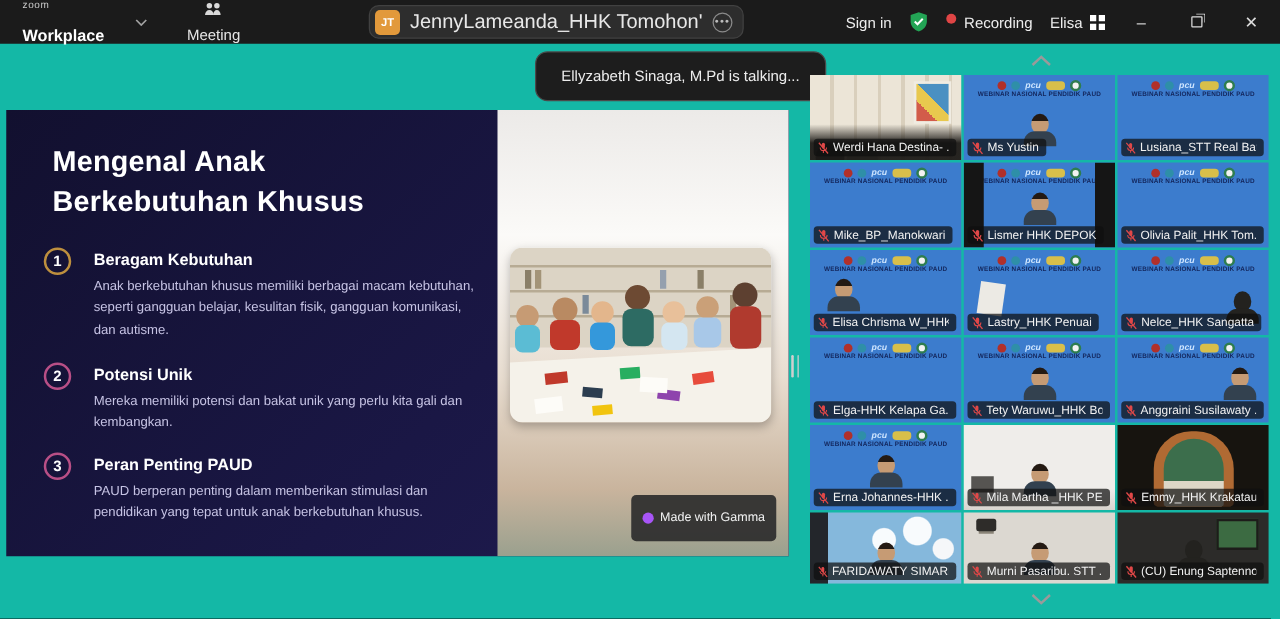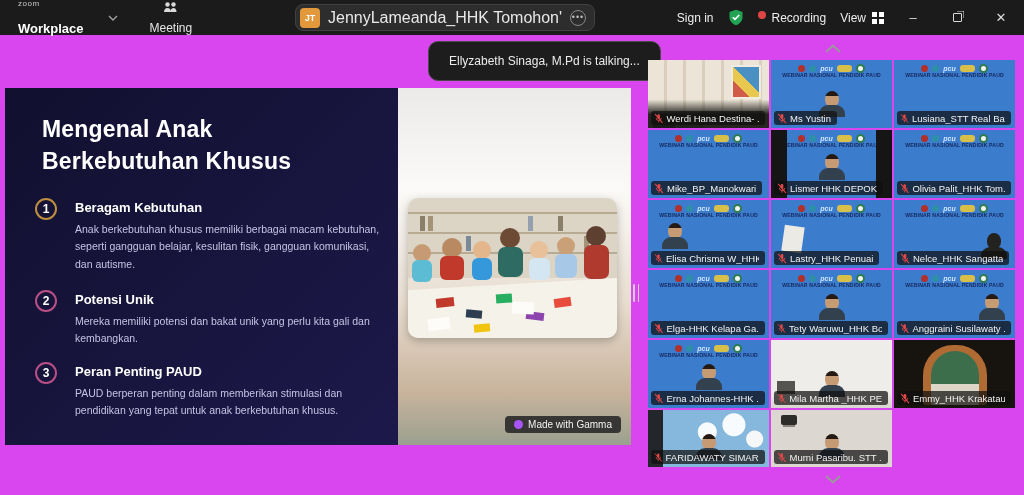--- a/index.html
+++ b/index.html
@@ -1,18 +1,18 @@
 <!DOCTYPE html>
 <html><head>
 <meta charset="utf-8">
 <style>
   * { margin:0; padding:0; box-sizing:border-box; }
   html,body { background:#000; }
   body { font-family:"Liberation Sans", sans-serif; }
-  .window { position:relative; width:1024px; height:495px; background:#d946ef; overflow:hidden; }
+  .window { position:relative; width:1024px; height:495px; background:#14b8a6; overflow:hidden; }
 
   
   .titlebar { position:absolute; top:0; left:0; width:1024px; height:35px; background:#1b1b1b; display:flex; align-items:center; }
   .tb-left { display:flex; align-items:center; gap:10px; padding-left:18px; }
   .zoom-logo { display:flex; flex-direction:column; line-height:1; }
   .logo-small { font-size:8px; color:#c9c9c9; letter-spacing:0.5px; }
   .logo-main { font-size:13px; color:#fff; font-weight:bold; margin-top:14px; }
   .tb-chev { margin-left:14px; opacity:0.75; }
   .meeting-tab { display:flex; align-items:center; gap:7px; margin-left:22px; color:#e6e6e6; font-size:12px; cursor:default;flex-direction:column; }
   .active-tab { position:absolute; left:295px; top:4px; height:27px; display:flex; align-items:center; gap:8px; background:#2d2d2d; border:1px solid #414141; border-radius:8px; padding:0 8px 0 4px; }
@@ -41,21 +41,21 @@
       background:linear-gradient(180deg,#eceae8 0%, #fbfaf8 28%, #e8ddd0 60%, #c9b49d 85%, #9aa08e 100%); }
   .slide-photo { position:absolute; left:10px; top:110px; width:209px; height:140px; border-radius:10px; overflow:hidden; box-shadow:0 3px 8px rgba(0,0,0,0.25); }
   .slide-title { position:absolute; left:37px; top:25px; width:310px; color:#fff; font-size:23px; font-weight:bold; line-height:1.4; letter-spacing:0.2px; }
   .slide-item { position:absolute; left:30px; width:340px; }
   .num-ring { position:absolute; left:0; top:0; width:22px; height:22px; border-radius:50%; border:2px solid; color:#fff; font-size:12px; font-weight:bold; display:flex; align-items:center; justify-content:center; }
   .ring-gold { border-color:#bd8f3e; }
   .ring-pink { border-color:#b84f86; }
   .item-heading { position:absolute; left:40px; top:2px; color:#fff; font-size:13px; font-weight:bold; }
   .item-body { position:absolute; left:40px; top:23px; width:308px; color:#c6c3e4; font-size:10.5px; line-height:1.65; }
   .item-1 { top:110px; } .item-2 { top:202px; } .item-3 { top:274px; }
-  .gamma-badge { position:absolute; right:10px; bottom:12px; display:flex; align-items:center; gap:5px; background:rgba(45,45,45,0.92); border-radius:4px; padding:3px 9px; color:#f2f2f2; font-size:10px; }
+  .gamma-badge { position:absolute; right:10px; bottom:12px; display:flex; align-items:center; gap:5px; background:rgba(45,45,45,0.92); border-radius:4px; padding:13px 9px; color:#f2f2f2; font-size:10px; }
   .gamma-dot { width:9px; height:9px; border-radius:50%; background:#a855f7; }
 
   
   .divider-handle { position:absolute; left:633px; top:284px; width:6px; height:18px; display:flex; justify-content:space-between; cursor:col-resize; }
   .divider-handle i { width:1.5px; height:100%; background:#cfcfcf; border-radius:1px; }
 
   
   .gallery-chev { position:absolute; left:820px; width:26px; height:16px; display:flex; align-items:center; justify-content:center; cursor:pointer; }
   .gallery-chev.up { top:40px; } .gallery-chev.down { top:471px; }
   .gallery { position:absolute; left:648px; top:60px; width:367px; height:407px; display:grid; grid-template-columns:repeat(3,121px); grid-auto-rows:68px; gap:2px; overflow:hidden; }
@@ -152,21 +152,21 @@
       <span class="signin">Sign in</span>
       <svg width="16" height="17" viewBox="0 0 16 17">
           <path d="M8 0.8l6.5 2.2v5c0 4-2.7 6.9-6.5 8.2C4.2 14.9 1.5 12 1.5 8v-5z" fill="#23a455"></path>
           <path d="M4.8 8.2l2.2 2.2 4.2-4.4" stroke="#fff" stroke-width="1.6" fill="none"></path>
         </svg>
       <span class="rec">
         <span class="rec-dot"></span>
         <span>Recording</span>
       </span>
       <span class="view-btn">
-        <span>View</span>
+        <span>Elisa</span>
         <span class="grid-icon"></span>
       </span>
       <span class="win-btn">–</span>
       <span class="win-btn">
           <span class="restore-box"></span>
         </span>
       <span class="win-btn">✕</span>
     </div>
   </div>
 
@@ -598,20 +598,35 @@
         <div class="name-label">
           <svg width="10" height="11" viewBox="0 0 12 13">
             <rect x="4.4" y="1" width="3.2" height="6" rx="1.6" fill="#e04848"></rect>
             <path d="M2.8 5.8a3.2 3.2 0 0 0 6.4 0" stroke="#e04848" stroke-width="1.1" fill="none"></path>
             <line x1="6" y1="9" x2="6" y2="11.5" stroke="#e04848" stroke-width="1.1"></line>
             <line x1="1.4" y1="1" x2="10.8" y2="12" stroke="#e04848" stroke-width="1.3"></line>
           </svg>
           <span>Murni Pasaribu. STT ...</span>
         </div>
       </div>
+      <div class="tile video scene-dark">
+        <div class="face face-bottom-dark">
+          <div class="f-head"></div>
+          <div class="f-torso"></div>
+        </div>
+        <div class="name-label">
+          <svg width="10" height="11" viewBox="0 0 12 13">
+            <rect x="4.4" y="1" width="3.2" height="6" rx="1.6" fill="#e04848"></rect>
+            <path d="M2.8 5.8a3.2 3.2 0 0 0 6.4 0" stroke="#e04848" stroke-width="1.1" fill="none"></path>
+            <line x1="6" y1="9" x2="6" y2="11.5" stroke="#e04848" stroke-width="1.1"></line>
+            <line x1="1.4" y1="1" x2="10.8" y2="12" stroke="#e04848" stroke-width="1.3"></line>
+          </svg>
+          <span>(CU) Enung Saptenno</span>
+        </div>
+      </div>
     </div>
 
   <div class="gallery-chev down">
     <svg width="16" height="9" viewBox="0 0 16 9">
         <path d="M1 1l7 6.5L15 1" stroke="#9a9a9a" stroke-width="2" fill="none"></path>
       </svg>
   </div>
 
 </div>
 

